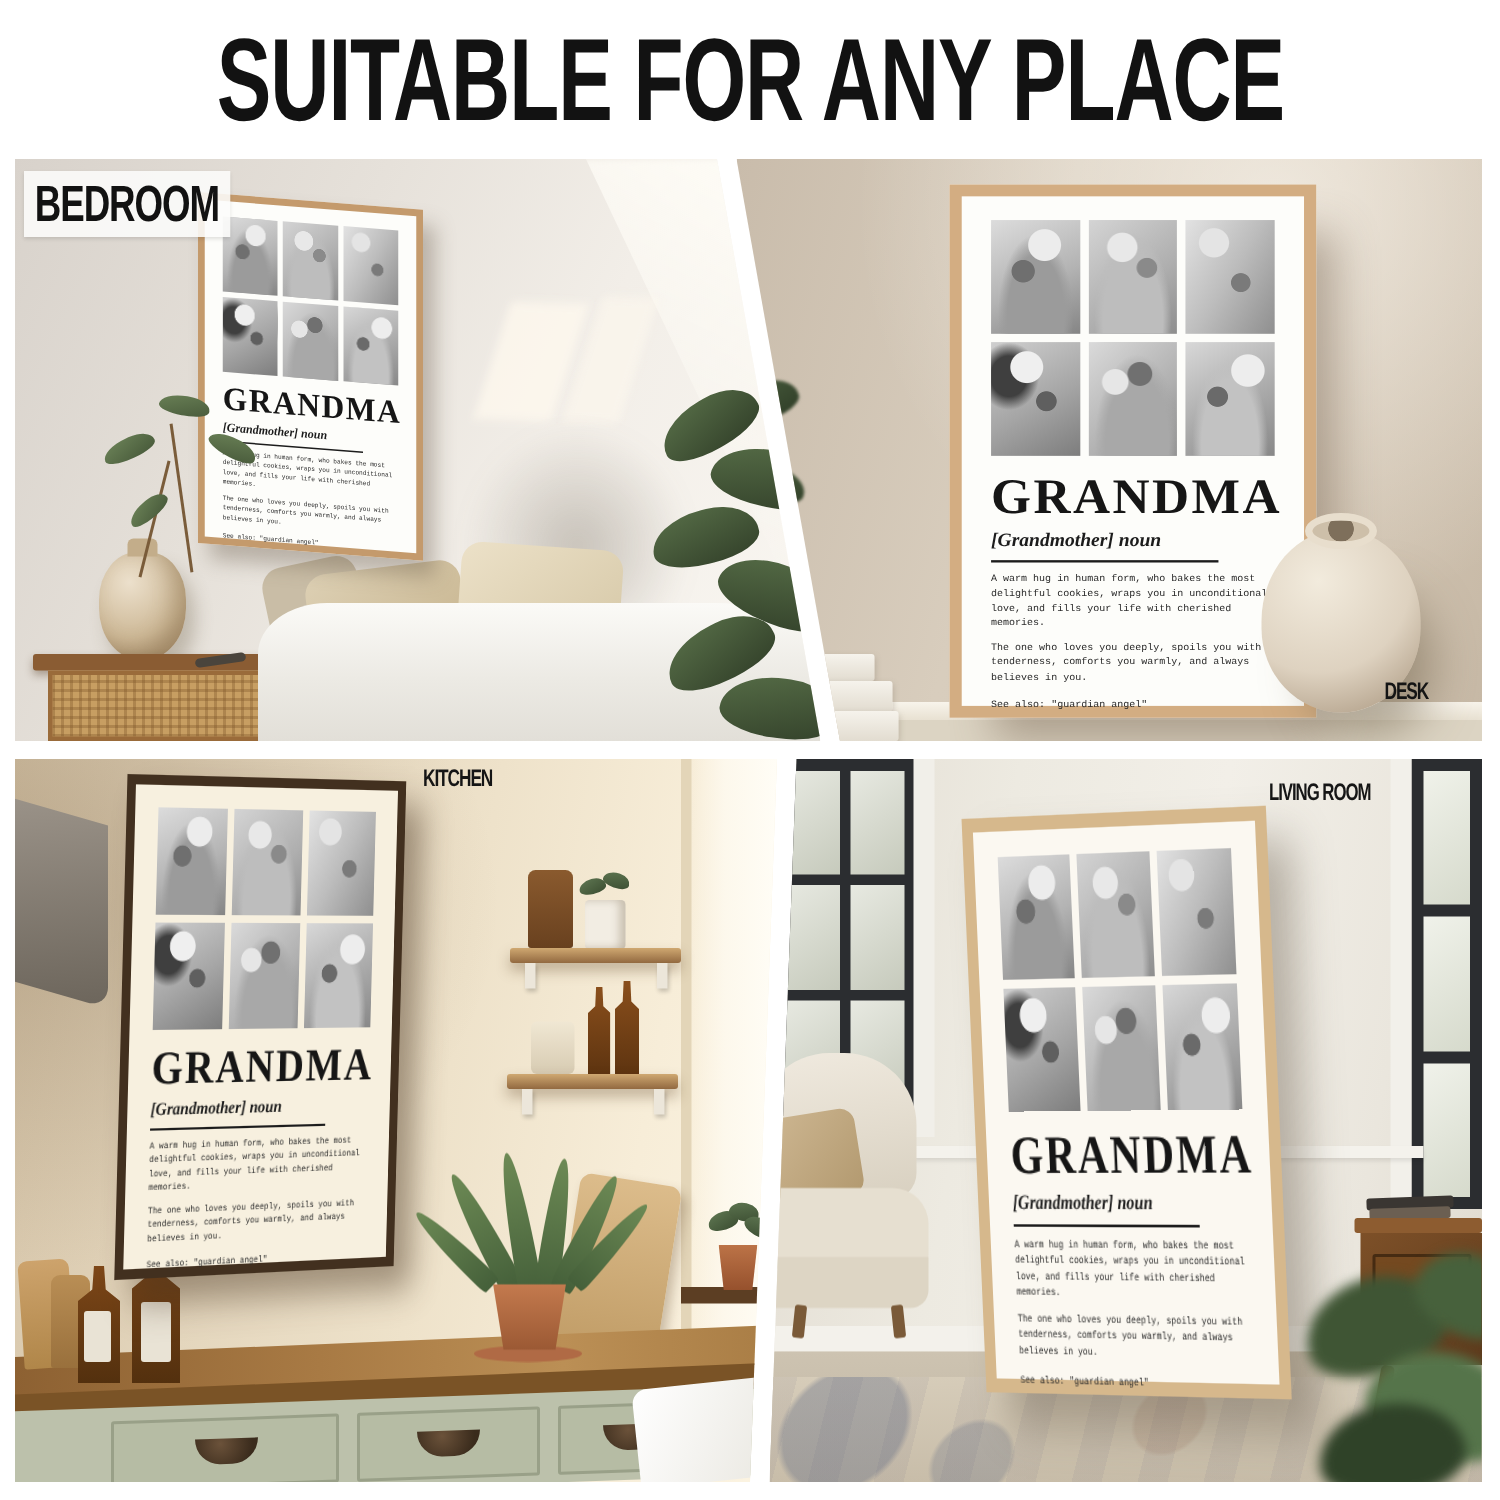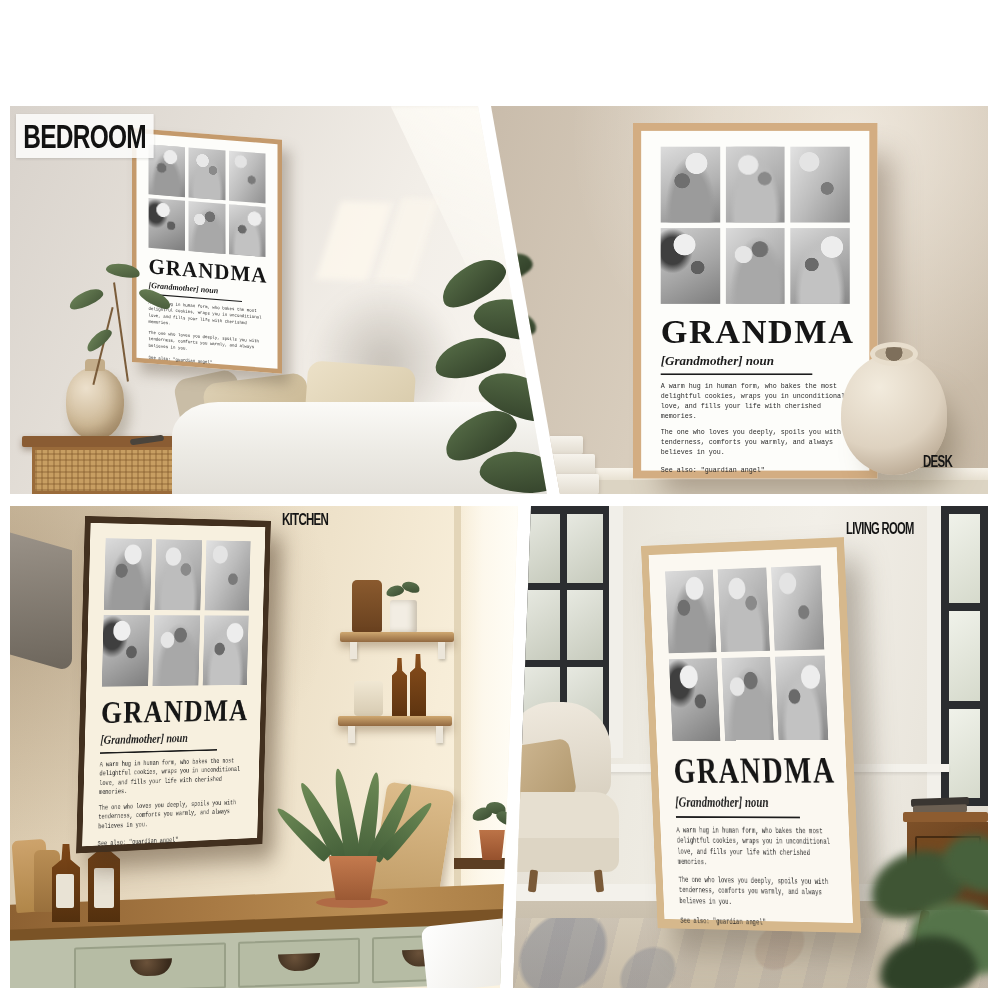--- a/index.html
+++ b/index.html
@@ -221,20 +221,23 @@
      border:2px solid #462b12;border-radius:2px;box-sizing:border-box;}
   .sleg{position:absolute;width:9px;height:48px;background:#6b4320;border-radius:3px;}
   .books2{position:absolute;border-radius:2px;}
   .fleaf{position:absolute;border-radius:50% 50% 45% 55%/60% 60% 40% 40%;filter:blur(4px);z-index:8;}
 </style>
 </head>
 <body>
 
 <div id="stage">
 
+  <div id="header">
+    <div class="cond">SUITABLE FOR ANY PLACE</div>
+  </div>
 
   <div id="p-bedroom" class="panel">
     <div class="abs sun-wedge"></div>
     <div class="abs sun-patch" id="sunp1"></div>
     <div class="abs sun-patch" id="sunp2"></div>
     <div class="abs wall-shadow"></div>
 
     <div class="poster">
       <div class="print">
         <div class="photo-grid">

